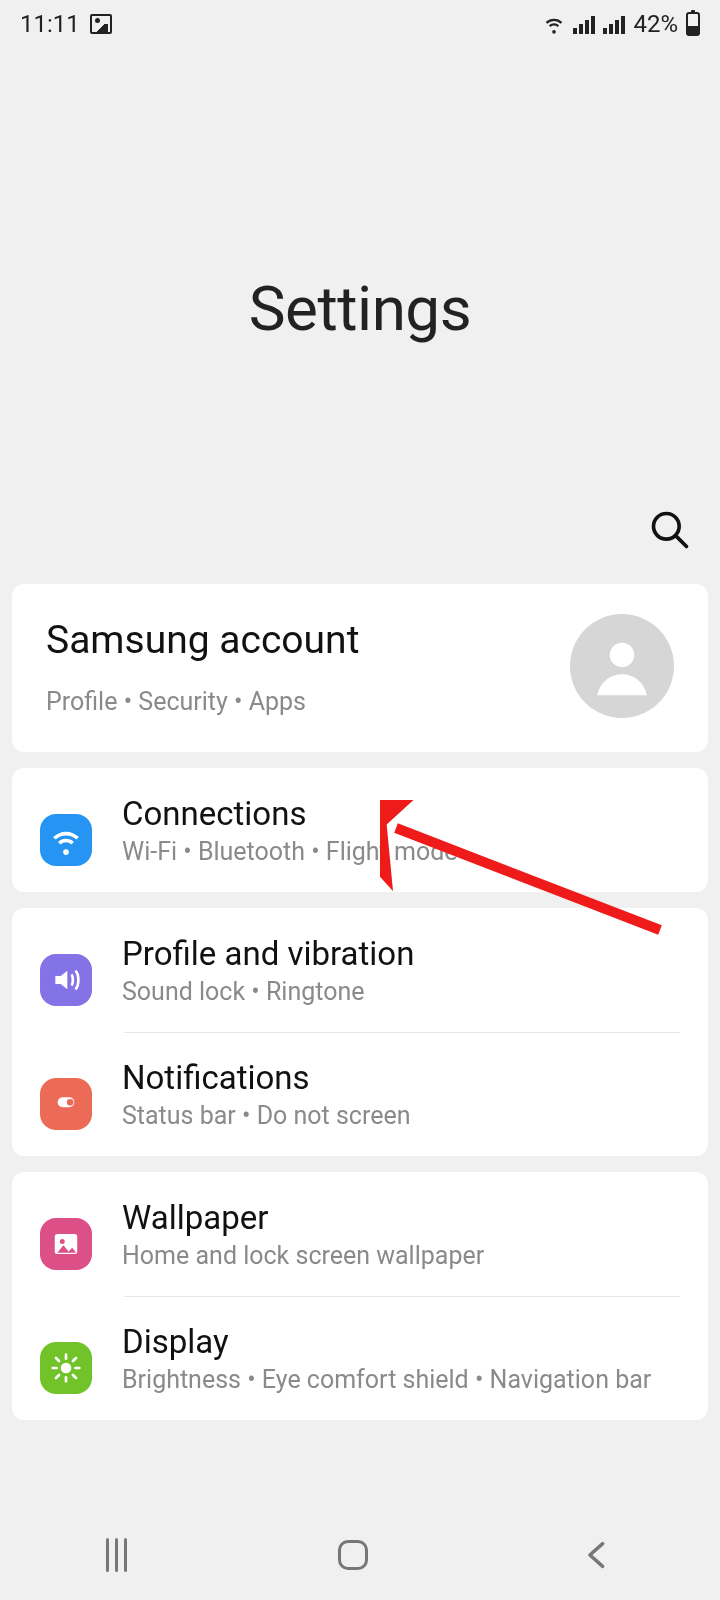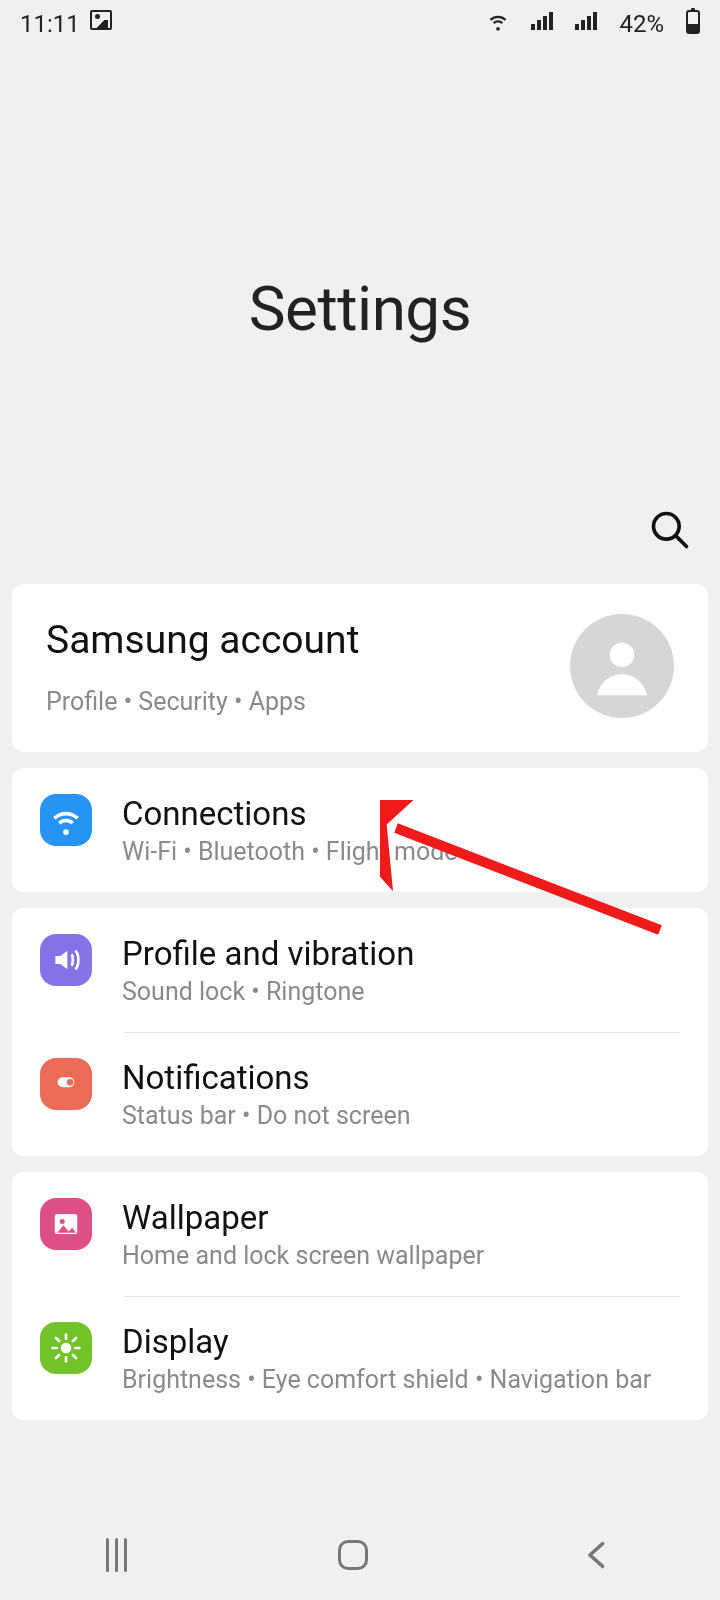--- a/index.html
+++ b/index.html
@@ -15,22 +15,22 @@
   
   .status-bar {
     height: 48px;
     display: flex;
     align-items: center;
     justify-content: space-between;
     padding: 0 20px;
     font-size: 24px;
     color: #222;
   }
-  .status-left, .status-right { display: flex; gap: 10px; }
-  .status-right { gap: 22px; }
+  .status-left, .status-right { display: flex; align-items: center; gap: 10px; }
+  .status-right { gap: 8px; }
   .pic-icon {
     width: 22px; height: 20px; border: 2px solid #222; position: relative; border-radius: 2px;
   }
   .pic-icon::before {
     content: ""; position: absolute; top: 2px; left: 3px; width: 5px; height: 5px; background: #222; border-radius: 50%;
   }
   .pic-icon::after {
     content: ""; position: absolute; bottom: -2px; left: 2px; right: 2px; height: 10px;
     background: linear-gradient(135deg, transparent 45%, #222 45%);
   }
@@ -83,21 +83,21 @@
   .account-title { font-size: 39px; color: #111; }
   .account-sub { font-size: 25px; color: #8a8a8a; margin-top: 24px; }
   .avatar {
     width: 104px; height: 104px; border-radius: 50%; background: #d6d6d6;
     display:flex; align-items:center; justify-content:center;
   }
 
   
   .item {
     display: flex;
-    align-items: flex-start;
+    align-items: flex-end;
     padding: 26px 28px 26px 28px;
   }
   .item + .item { position: relative; }
   .item + .item::before {
     content:""; position:absolute; top:0; left:112px; right:28px; height:1px; background:#e6e6e6;
   }
   .item-icon {
     width: 52px; height: 52px; border-radius: 16px;
     display:flex; align-items:center; justify-content:center;
     flex-shrink: 0;

